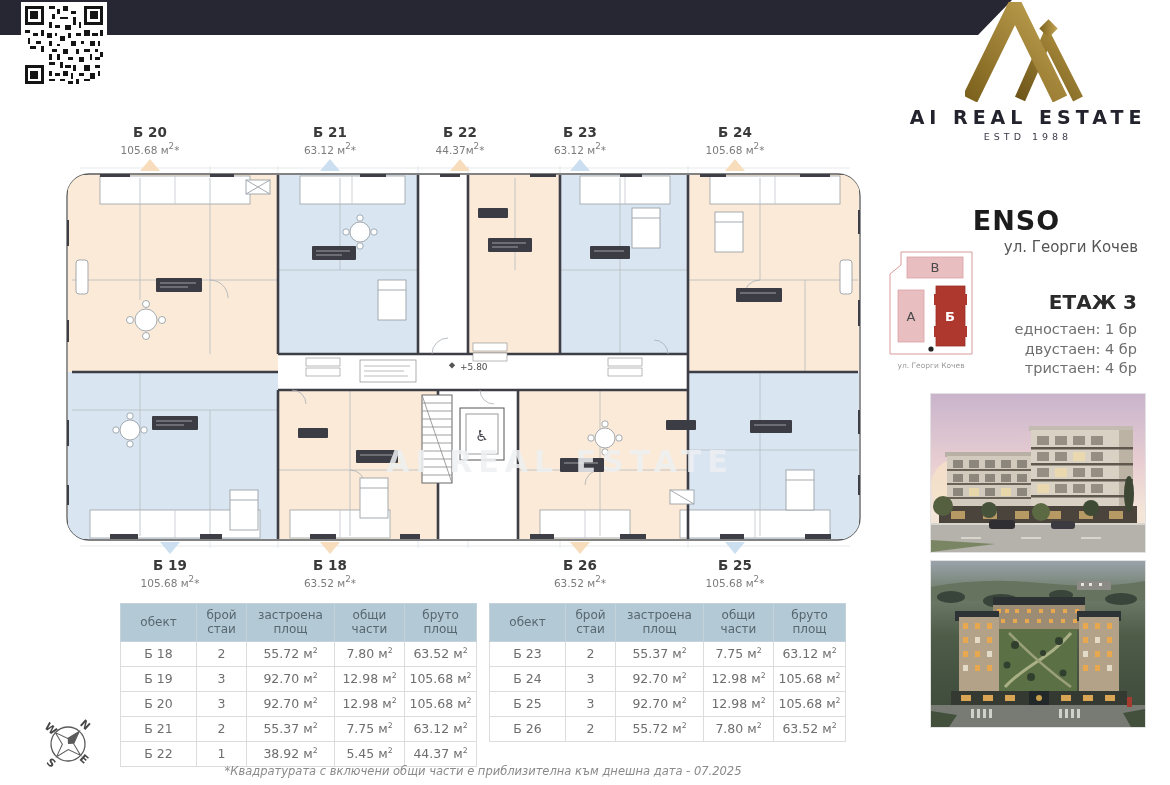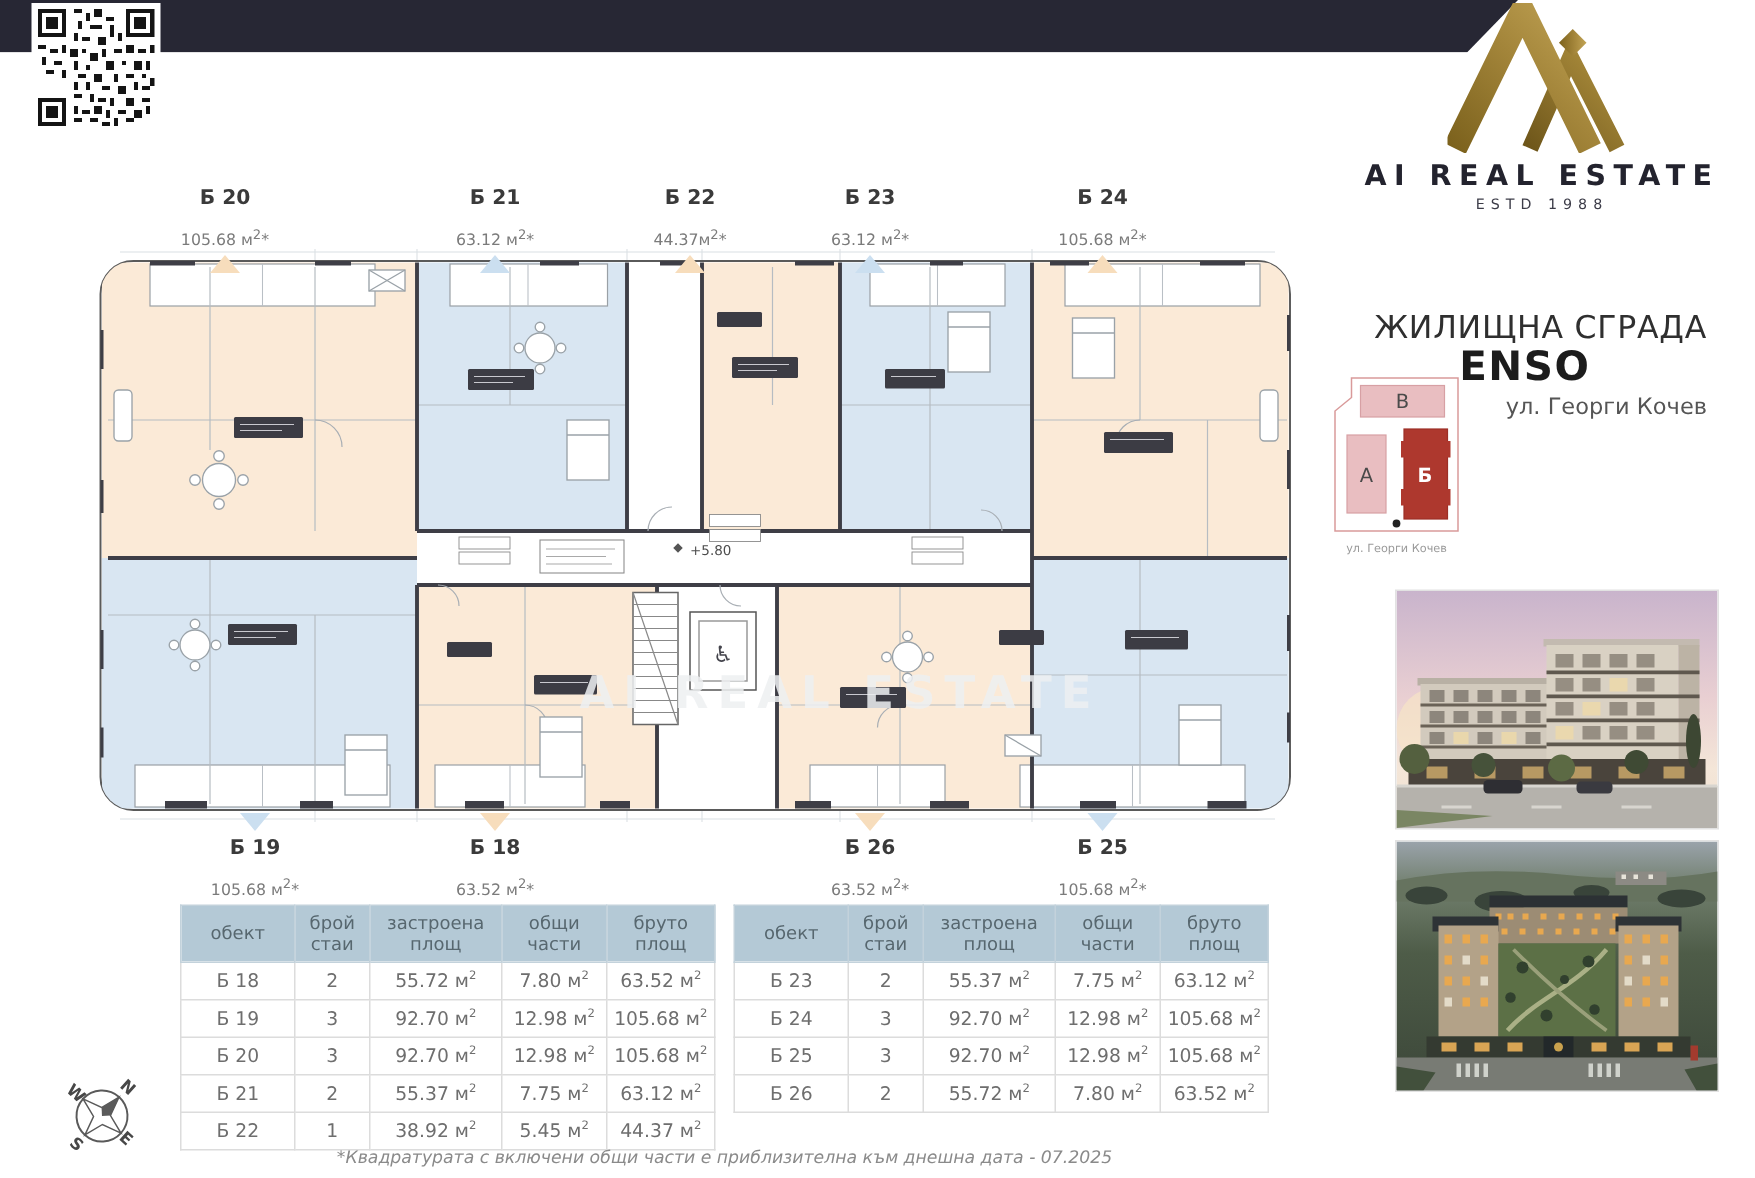--- a/index.html
+++ b/index.html
@@ -27,21 +27,21 @@
   .units{position:absolute;left:60px;width:810px;height:50px;z-index:2;}
   .units-top{top:124px;}
   .units-bottom{top:542px;}
   .unit{position:absolute;width:90px;text-align:center;top:0;}
   .units-top .unit:nth-child(1){left:45px}.units-top .unit:nth-child(2){left:225px}
   .units-top .unit:nth-child(3){left:355px}.units-top .unit:nth-child(4){left:475px}
   .units-top .unit:nth-child(5){left:630px}
   .units-bottom .unit:nth-child(1){left:65px}.units-bottom .unit:nth-child(2){left:225px}
   .units-bottom .unit:nth-child(3){left:475px}.units-bottom .unit:nth-child(4){left:630px}
   .unit .u-label{font-size:13.5px;font-weight:700;color:#3a3a3a;}
-  .unit .u-area{font-size:10.5px;color:#7b7b7b;margin-top:12px;}
+  .unit .u-area{font-size:10.5px;color:#7b7b7b;margin-top:1px;}
   .unit .tri{display:block;width:0;height:0;margin:3px auto 0;
              border-left:10px solid transparent;border-right:10px solid transparent;}
   .units-top .unit.peach .tri{border-bottom:12px solid #f7ddbc;}
   .units-top .unit.blue  .tri{border-bottom:12px solid #cbdff0;}
   .units-bottom .unit .tri{margin:0 auto 3px;}
   .units-bottom .unit.peach .tri{border-top:12px solid #f7ddbc;border-bottom:none;}
   .units-bottom .unit.blue  .tri{border-top:12px solid #cbdff0;border-bottom:none;}
 
   .plan-wrap{position:absolute;left:60px;top:120px;width:810px;height:475px;z-index:1;}
 
@@ -431,39 +431,46 @@
           <rect x="548" y="238" width="34" height="8"></rect>
             <rect x="548" y="248" width="34" height="8"></rect>
         </g>
 
         <text x="500" y="352" text-anchor="middle" font-size="30" font-weight="bold" letter-spacing="6" fill="#eef0f2" opacity="0.85">AI REAL ESTATE</text>
       </g>
     </svg>
   </div>
 
   <div class="proj">
-    <div class="proj-type">ЖИЛИЩНА СГРАДА</div>
     <div class="proj-name">ENSO</div>
     <div class="proj-addr">ул. Георги Кочев</div>
   </div>
 
   <svg class="siteplan" viewBox="0 0 94 112">
     <path d="M17 4 H88 V106 H6 V26 L17 17 Z" fill="#ffffff" stroke="#d99a9a" stroke-width="1"></path>
     <rect x="23" y="9" width="56" height="21" fill="#e9bec1" stroke="#d7a0a4" stroke-width="0.8"></rect>
     <rect x="14" y="42" width="26" height="52" fill="#e9bec1" stroke="#d7a0a4" stroke-width="0.8"></rect>
     <rect x="52" y="38" width="29" height="60" fill="#ae382e" stroke="#9c2f27" stroke-width="0.8"></rect>
     <rect x="50" y="46" width="33" height="11" fill="#ae382e"></rect>
     <rect x="50" y="78" width="33" height="11" fill="#ae382e"></rect>
     <text x="51" y="24" text-anchor="middle" font-size="13" fill="#4a4a4a">В</text>
     <text x="27" y="73" text-anchor="middle" font-size="13" fill="#4a4a4a">А</text>
     <text x="66" y="73" text-anchor="middle" font-size="13" font-weight="bold" fill="#ffffff">Б</text>
     <circle cx="47" cy="101" r="2.6" fill="#222"></circle>
   </svg>
   <div class="street-label">ул. Георги Кочев</div>
 
+  <div class="floorinfo">
+    <div class="floor-title">ЕТАЖ 3</div>
+    <div class="floor-mix">
+      <div>едностаен: 1 бр</div>
+      <div>двустаен: 4 бр</div>
+      <div>тристаен: 4 бр</div>
+    </div>
+  </div>
 
   <div class="render render-1">
     <svg width="214" height="158" viewBox="0 0 214 158">
       <defs>
         <linearGradient id="sky1" x1="0" y1="0" x2="0" y2="1">
           <stop offset="0" stop-color="#c9b4cc"></stop>
             <stop offset=".45" stop-color="#e9cfd2"></stop>
           <stop offset=".75" stop-color="#f4e6d8"></stop>
             <stop offset="1" stop-color="#efe0cf"></stop>
         </linearGradient>

